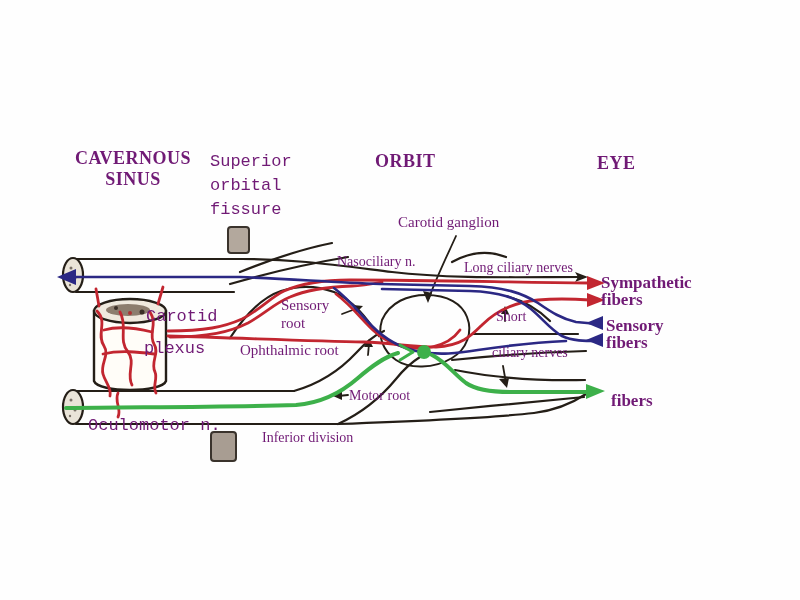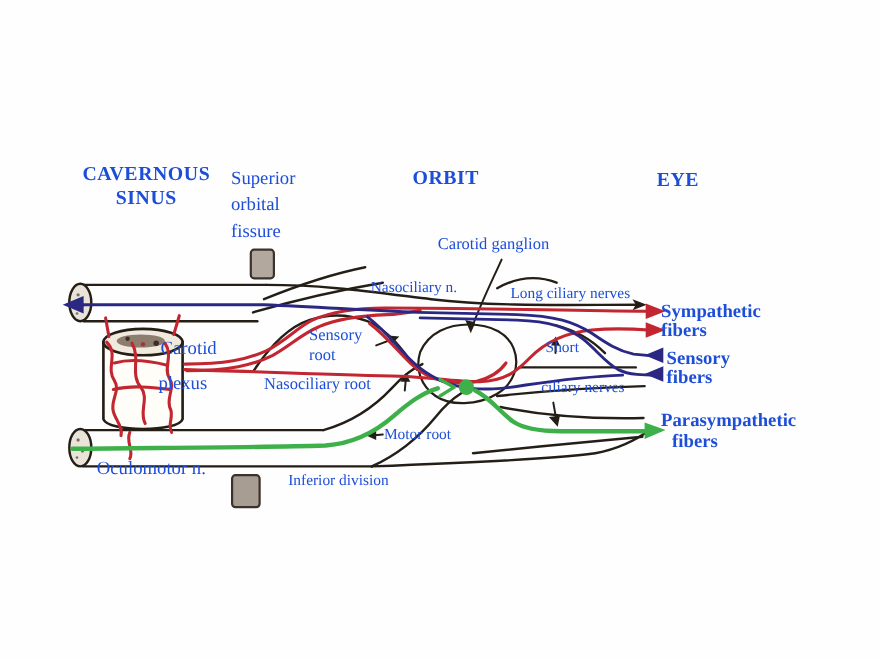--- a/index.html
+++ b/index.html
@@ -1,21 +1,21 @@
 <!DOCTYPE html>
 <html><head>
 <meta charset="utf-8">
 <style>
   html,body{margin:0;padding:0;background:#ffffff;}
   #stage{position:relative;width:800px;height:600px;background:#fefefe;overflow:hidden;
          font-family:"Liberation Serif","DejaVu Serif",serif;color:#1c1610;}
   #art{position:absolute;left:0;top:0;}
-  .lbl{position:absolute;white-space:nowrap;color:#1d4ed8;}
+  .lbl{position:absolute;white-space:nowrap;color:#701a75;}
   .hdr{font-weight:bold;font-size:18px;letter-spacing:.5px;white-space:normal;text-align:center;}
-  .big{font-size:17px;}
+  .big{font-size:17px;font-family:Liberation Mono, monospace;}
   .med{font-size:15px;}
   .sml{font-size:14px;}
   .fib{font-weight:bold;font-size:17px;}
   .wrap{white-space:normal;}
 </style>
 </head>
 <body>
 
 <div id="stage">
 
@@ -141,29 +141,28 @@
   <div class="lbl med" style="left:398px;top:214px;">Carotid ganglion</div>
   <div class="lbl sml" style="left:337px;top:254px;">Nasociliary n.</div>
   <div class="lbl sml" style="left:464px;top:260px;">Long ciliary nerves</div>
 
   <div class="lbl med" style="left:281px;top:297px;">Sensory</div>
   <div class="lbl med" style="left:281px;top:315px;">root</div>
 
   <div class="lbl big" style="left:146px;top:307px;">Carotid</div>
   <div class="lbl big" style="left:144px;top:339px;">plexus</div>
 
-  <div class="lbl med" style="left:240px;top:342px;">Nasociliary root</div>
+  <div class="lbl med" style="left:240px;top:342px;">Ophthalmic root</div>
 
   <div class="lbl sml" style="left:496px;top:309px;">Short</div>
   <div class="lbl sml" style="left:492px;top:345px;">ciliary nerves</div>
 
   <div class="lbl sml" style="left:349px;top:388px;">Motor root</div>
   <div class="lbl big" style="left:88px;top:416px;">Oculomotor n.</div>
   <div class="lbl sml" style="left:262px;top:430px;">Inferior division</div>
 
   <div class="lbl fib" style="left:601px;top:273px;">Sympathetic</div>
   <div class="lbl fib" style="left:601px;top:290px;">fibers</div>
   <div class="lbl fib" style="left:606px;top:316px;">Sensory</div>
   <div class="lbl fib" style="left:606px;top:333px;">fibers</div>
-  <div class="lbl fib" style="left:601px;top:372px;">Parasympathetic</div>
   <div class="lbl fib" style="left:611px;top:391px;">fibers</div>
 
 </div>
 
 </body></html>

